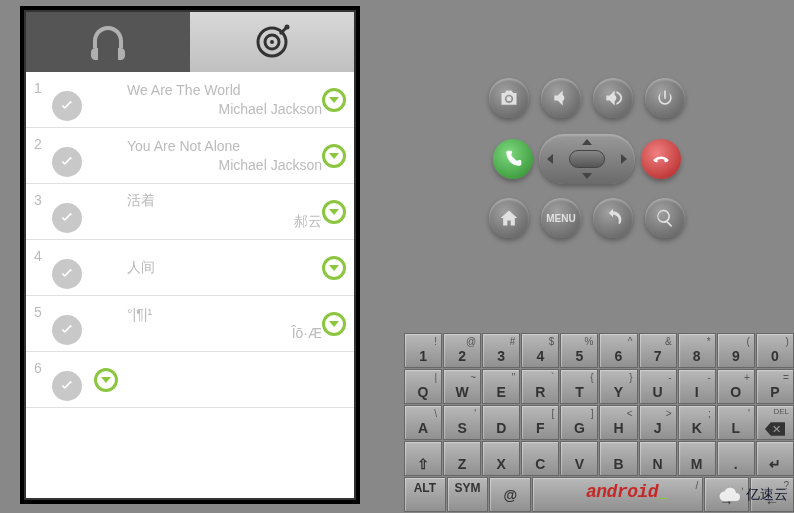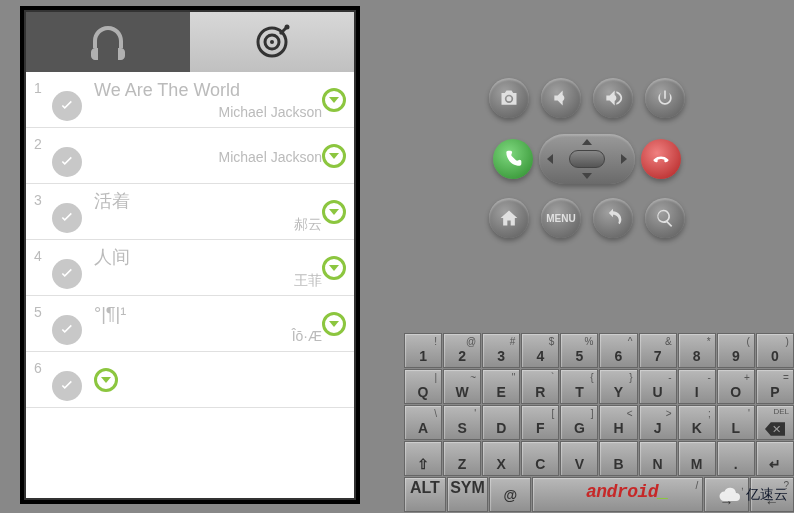--- a/index.html
+++ b/index.html
@@ -12,21 +12,21 @@
     .tab-bar { display: flex; height: 60px; background: #333; }
     .tab { flex: 1; display: flex; align-items: center; justify-content: center; background: #555; cursor: pointer; }
     .tab.active { background: linear-gradient(#d8d8d8, #c0c0c0); }
     
     .song-list { flex: 1; background: #fff; overflow: hidden; }
     .song-item { display: flex; align-items: center; padding: 6px 8px; border-bottom: 1px solid #e0e0e0; position: relative; height: 56px; }
     .song-num { color: #bbb; font-size: 14px; width: 18px; align-self: flex-start; padding-top: 2px; }
     .checkmark { width: 30px; height: 30px; background: #c8c8c8; border-radius: 50%; display: flex; align-items: center; justify-content: center; margin-right: 12px; margin-top: 12px; }
     .checkmark svg { width: 18px; height: 18px; }
     .song-info { flex: 1; }
-    .song-title { color: #bbb; font-size: 18px; }
+    .song-title { color: #bbb; font-size: 14px; margin-left: 33px; }
     .song-artist { color: #bbb; font-size: 14px; margin-top: 3px; text-align: right; }
     .expand-btn { width: 24px; height: 24px; border: 3px solid #8cc63f; border-radius: 50%; display: flex; align-items: center; justify-content: center; }
     .expand-btn::after { content: ''; border-left: 5px solid transparent; border-right: 5px solid transparent; border-top: 6px solid #8cc63f; }
     
     
     .right { position: absolute; left: 380px; top: 0; width: 414px; height: 513px; }
     
     .ctrl-row { display: flex; justify-content: center; gap: 12px; margin-top: 14px; }
     .ctrl-row.r1 { margin-top: 78px; }
     .ctrl-btn { width: 40px; height: 40px; background: radial-gradient(circle at 40% 35%, #a0a0a0, #5a5a5a); border-radius: 50%; display: flex; align-items: center; justify-content: center; box-shadow: 0 3px 5px rgba(0,0,0,0.3), inset 0 2px 2px rgba(255,255,255,0.3); cursor: pointer; }
@@ -45,21 +45,21 @@
     .dpad-right { right: 8px; top: 50%; transform: translateY(-50%); border-top: 5px solid transparent; border-bottom: 5px solid transparent; border-left: 6px solid #444; }
     
     .menu-lbl { font-size: 10px; font-weight: bold; color: #e0e0e0; }
     
     
     .keyboard { position: absolute; bottom: 0; left: 404px; width: 390px; }
     .kb-row { display: flex; gap: 1px; margin-bottom: 1px; }
     .key { background: linear-gradient(#b8b8b8, #909090); border: 1px solid #666; height: 35px; display: flex; align-items: flex-end; justify-content: center; padding-bottom: 3px; font-size: 14px; font-weight: bold; color: #333; position: relative; box-shadow: inset 1px 1px 1px rgba(255,255,255,0.35); flex: 1; }
     .key-sup { position: absolute; top: 2px; right: 4px; font-size: 10px; color: #555; font-weight: normal; }
     .key.space { flex: 3.2; }
-    .key.alt, .key.sym { flex: 0.75; font-size: 16px; align-items: center; padding-bottom: 13px; }
+    .key.alt, .key.sym { flex: 0.75; font-size: 12px; align-items: center; padding-bottom: 13px; }
     .key.at { flex: 0.75; align-items: center; padding-bottom: 0; }
     
     .android-brand { position: absolute; bottom: 11px; left: 586px; font-size: 18px; font-weight: bold; font-style: italic; letter-spacing: -0.5px; z-index: 5; font-family: Liberation Mono, monospace; }
     .android-green { color: #8cc63f; }
     .android-red { color: #c62828; }
     
     .watermark { position: absolute; bottom: 6px; right: 6px; font-size: 14px; color: #0f172a; z-index: 6; display:flex; align-items:center; gap:4px; }
     .watermark-cloud { width: 24px; height: 24px; }
   </style>
 </head>
@@ -99,20 +99,21 @@
     <div class="expand-btn"></div>
         </div>
         <div class="song-item">
     <span class="song-num">2</span>
     <div class="checkmark">
             <svg viewBox="0 0 24 24" fill="#fff">
               <path d="M9 16l-4-4 1.5-1.5L9 13l8-8L18.5 6.5 9 16z"></path>
             </svg>
           </div>
     <div class="song-info">
+      <div class="song-title">You Are Not Alone</div>
       <div class="song-artist">Michael Jackson</div>
     </div>
     <div class="expand-btn"></div>
         </div>
         <div class="song-item">
     <span class="song-num">3</span>
     <div class="checkmark">
             <svg viewBox="0 0 24 24" fill="#fff">
               <path d="M9 16l-4-4 1.5-1.5L9 13l8-8L18.5 6.5 9 16z"></path>
             </svg>
@@ -125,21 +126,20 @@
         </div>
         <div class="song-item">
     <span class="song-num">4</span>
     <div class="checkmark">
             <svg viewBox="0 0 24 24" fill="#fff">
               <path d="M9 16l-4-4 1.5-1.5L9 13l8-8L18.5 6.5 9 16z"></path>
             </svg>
           </div>
     <div class="song-info">
       <div class="song-title">人间</div>
-      <div class="song-artist">王菲</div>
     </div>
     <div class="expand-btn"></div>
         </div>
         <div class="song-item">
     <span class="song-num">5</span>
     <div class="checkmark">
             <svg viewBox="0 0 24 24" fill="#fff">
               <path d="M9 16l-4-4 1.5-1.5L9 13l8-8L18.5 6.5 9 16z"></path>
             </svg>
           </div>

